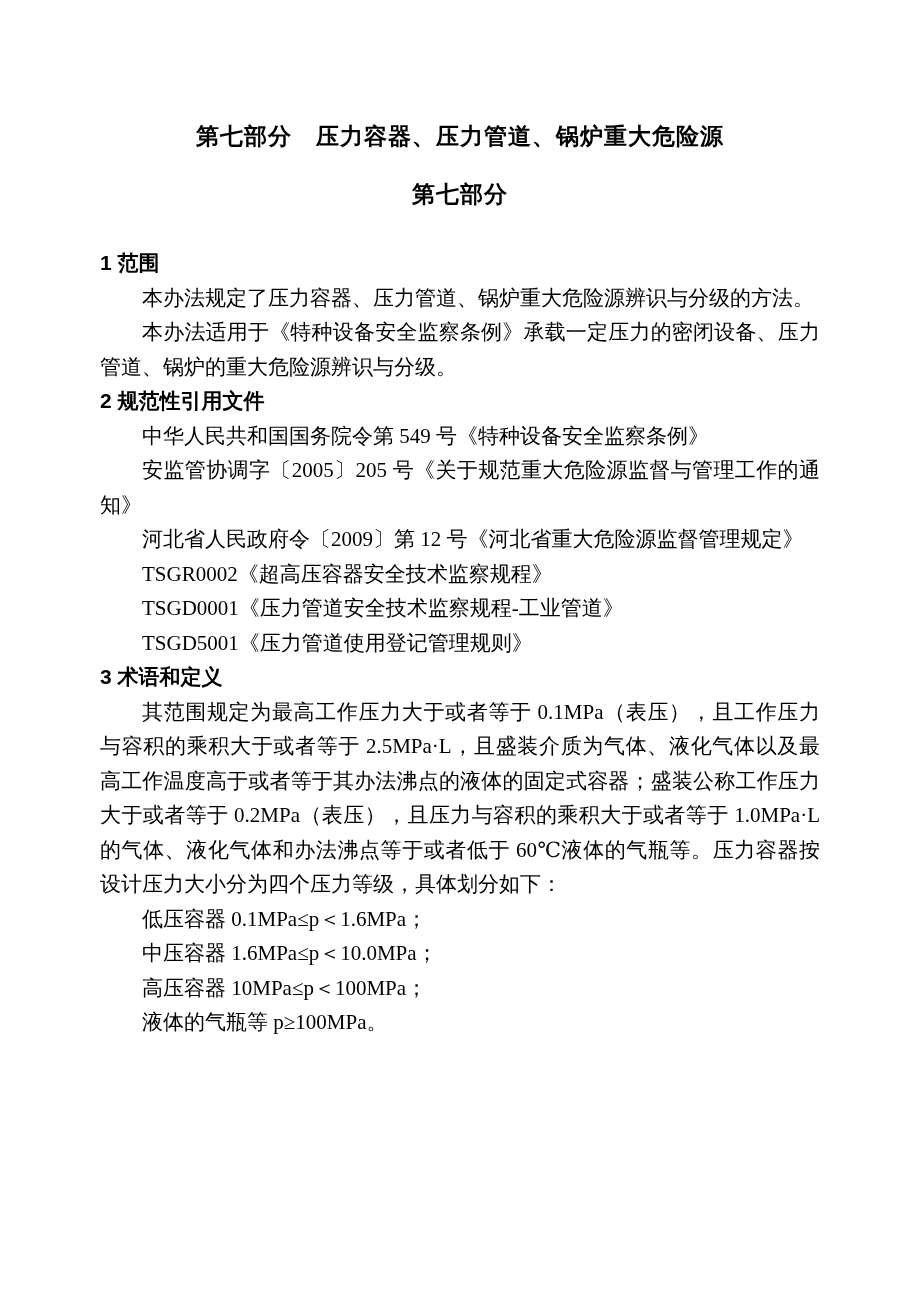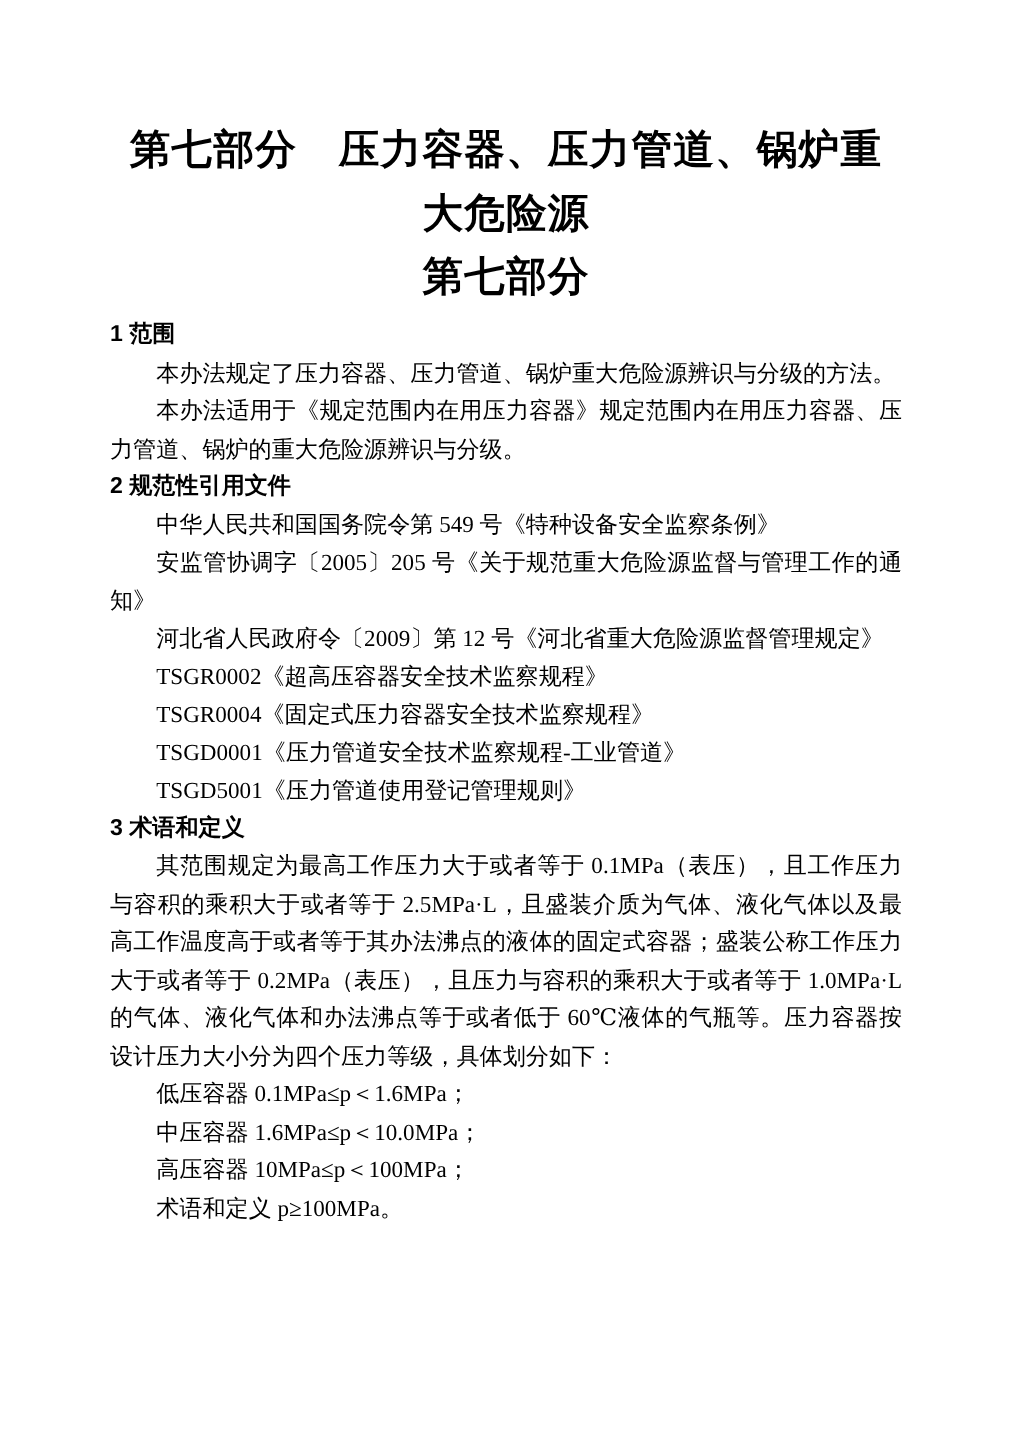--- a/index.html
+++ b/index.html
@@ -15,26 +15,26 @@
     width: 920px;
     height: 1302px;
     padding: 0 100px;
     background: #ffffff;
   }
   .doc-title {
     margin: 107px 0 0 0;
     text-align: center;
     font-family: "Liberation Sans", "DejaVu Sans", sans-serif;
     font-weight: bold;
-    font-size: 37px;
+    font-size: 23px;
     line-height: 58px;
     letter-spacing: 1px;
   }
   .doc-body {
-    margin-top: 6px;
+    margin-top: 23px;
     font-family: "Liberation Serif", "DejaVu Serif", serif;
     font-size: 21px;
     line-height: 34.5px;
     text-align: justify;
   }
   .doc-body p { margin: 0; padding: 0; }
   .h2 {
     font-family: "Liberation Sans", "DejaVu Sans", sans-serif;
     font-weight: bold;
     text-indent: 0;
@@ -53,30 +53,29 @@
 <div class="page">
 
   <div class="doc-title">
     <div>第七部分　压力容器、压力管道、锅炉重大危险源</div>
     <div>第七部分</div>
   </div>
 
   <div class="doc-body">
     <p class="h2">1 范围</p>
     <p class="para">本办法规定了压力容器、压力管道、锅炉重大危险源辨识与分级的方法。</p>
-    <p class="para">本办法适用于《规定范围内在用压力容器》规定范围内在用压力容器、压力管道、锅炉的重大危险源辨识与分级。</p>
+    <p class="para">本办法适用于《特种设备安全监察条例》承载一定压力的密闭设备、压力管道、锅炉的重大危险源辨识与分级。</p>
     <p class="h2">2 规范性引用文件</p>
     <p class="ref">中华人民共和国国务院令第 549 号《特种设备安全监察条例》</p>
     <p class="ref">安监管协调字〔2005〕205 号《关于规范重大危险源监督与管理工作的通知》</p>
     <p class="ref">河北省人民政府令〔2009〕第 12 号《河北省重大危险源监督管理规定》</p>
     <p class="ref">TSGR0002《超高压容器安全技术监察规程》</p>
-    <p class="ref">TSGR0004《固定式压力容器安全技术监察规程》</p>
     <p class="ref">TSGD0001《压力管道安全技术监察规程-工业管道》</p>
     <p class="ref">TSGD5001《压力管道使用登记管理规则》</p>
     <p class="h2">3 术语和定义</p>
     <p class="para">其范围规定为最高工作压力大于或者等于 0.1MPa（表压），且工作压力与容积的乘积大于或者等于 2.5MPa·L，且盛装介质为气体、液化气体以及最高工作温度高于或者等于其办法沸点的液体的固定式容器；盛装公称工作压力大于或者等于 0.2MPa（表压），且压力与容积的乘积大于或者等于 1.0MPa·L 的气体、液化气体和办法沸点等于或者低于 60℃液体的气瓶等。压力容器按设计压力大小分为四个压力等级，具体划分如下：</p>
     <p class="li">低压容器 0.1MPa≤p＜1.6MPa；</p>
     <p class="li">中压容器 1.6MPa≤p＜10.0MPa；</p>
     <p class="li">高压容器 10MPa≤p＜100MPa；</p>
-    <p class="li">术语和定义 p≥100MPa。</p>
+    <p class="li">液体的气瓶等 p≥100MPa。</p>
   </div>
 
 </div>
 
 </body></html>

